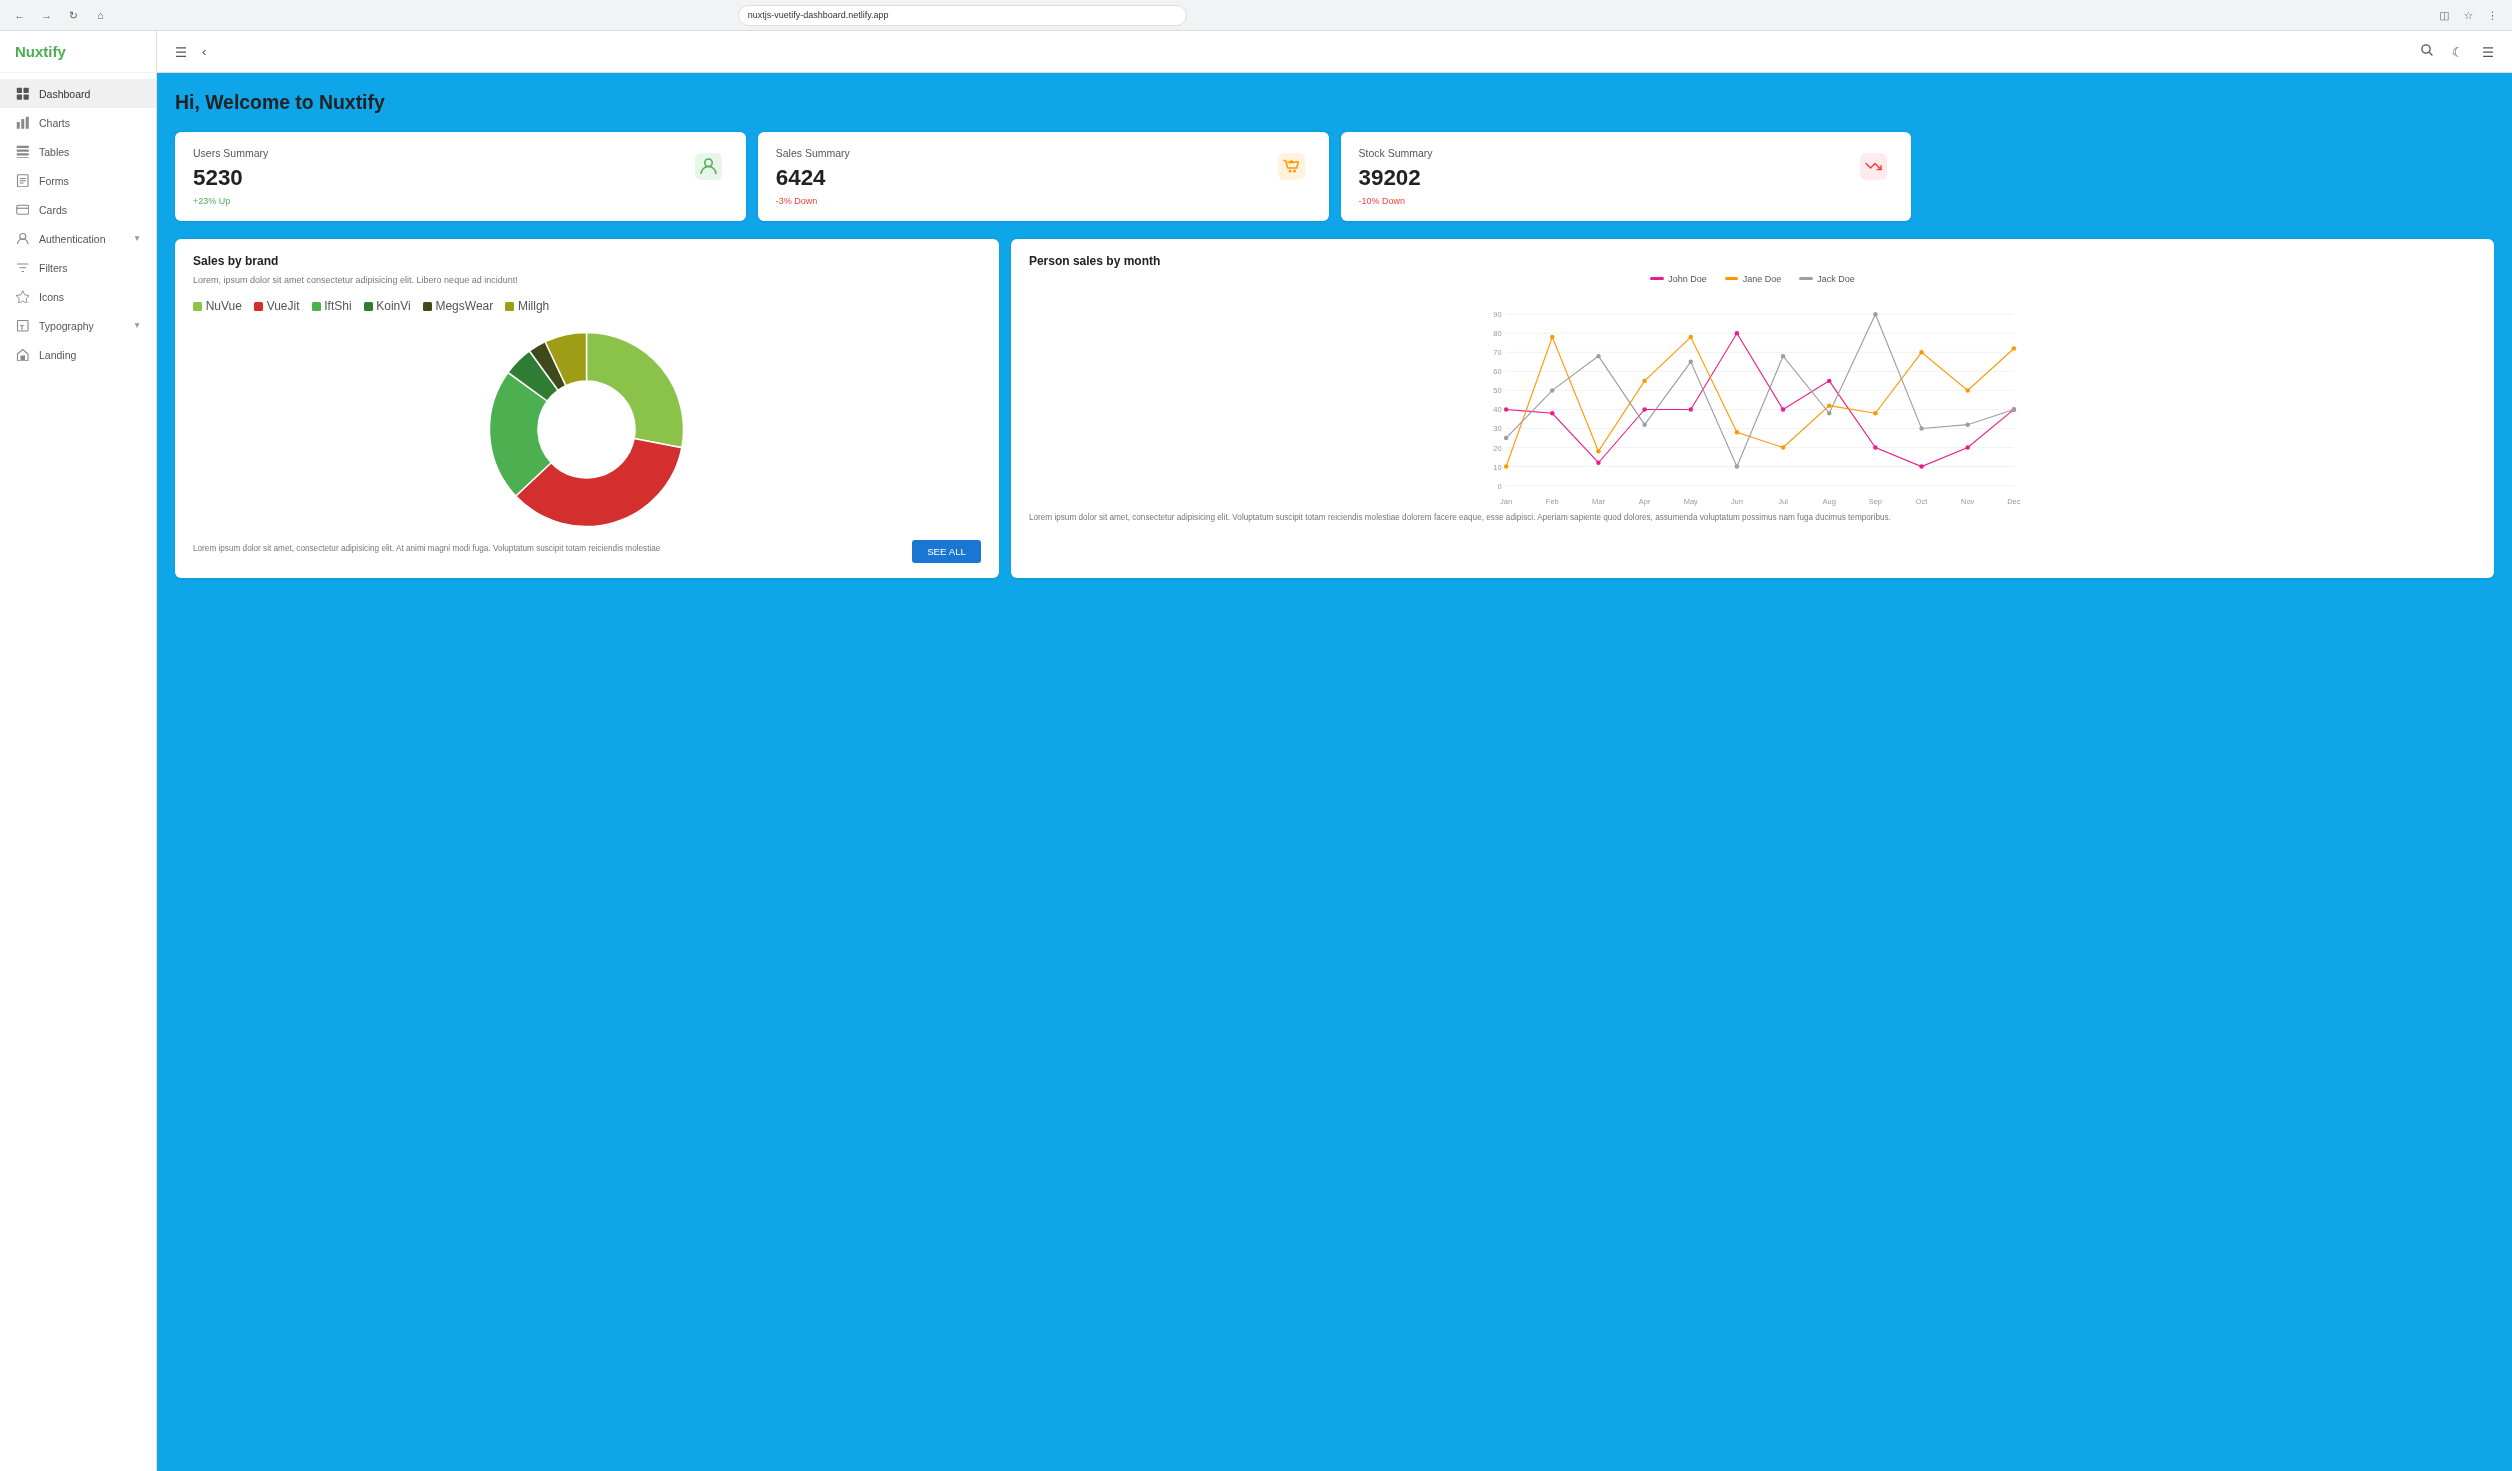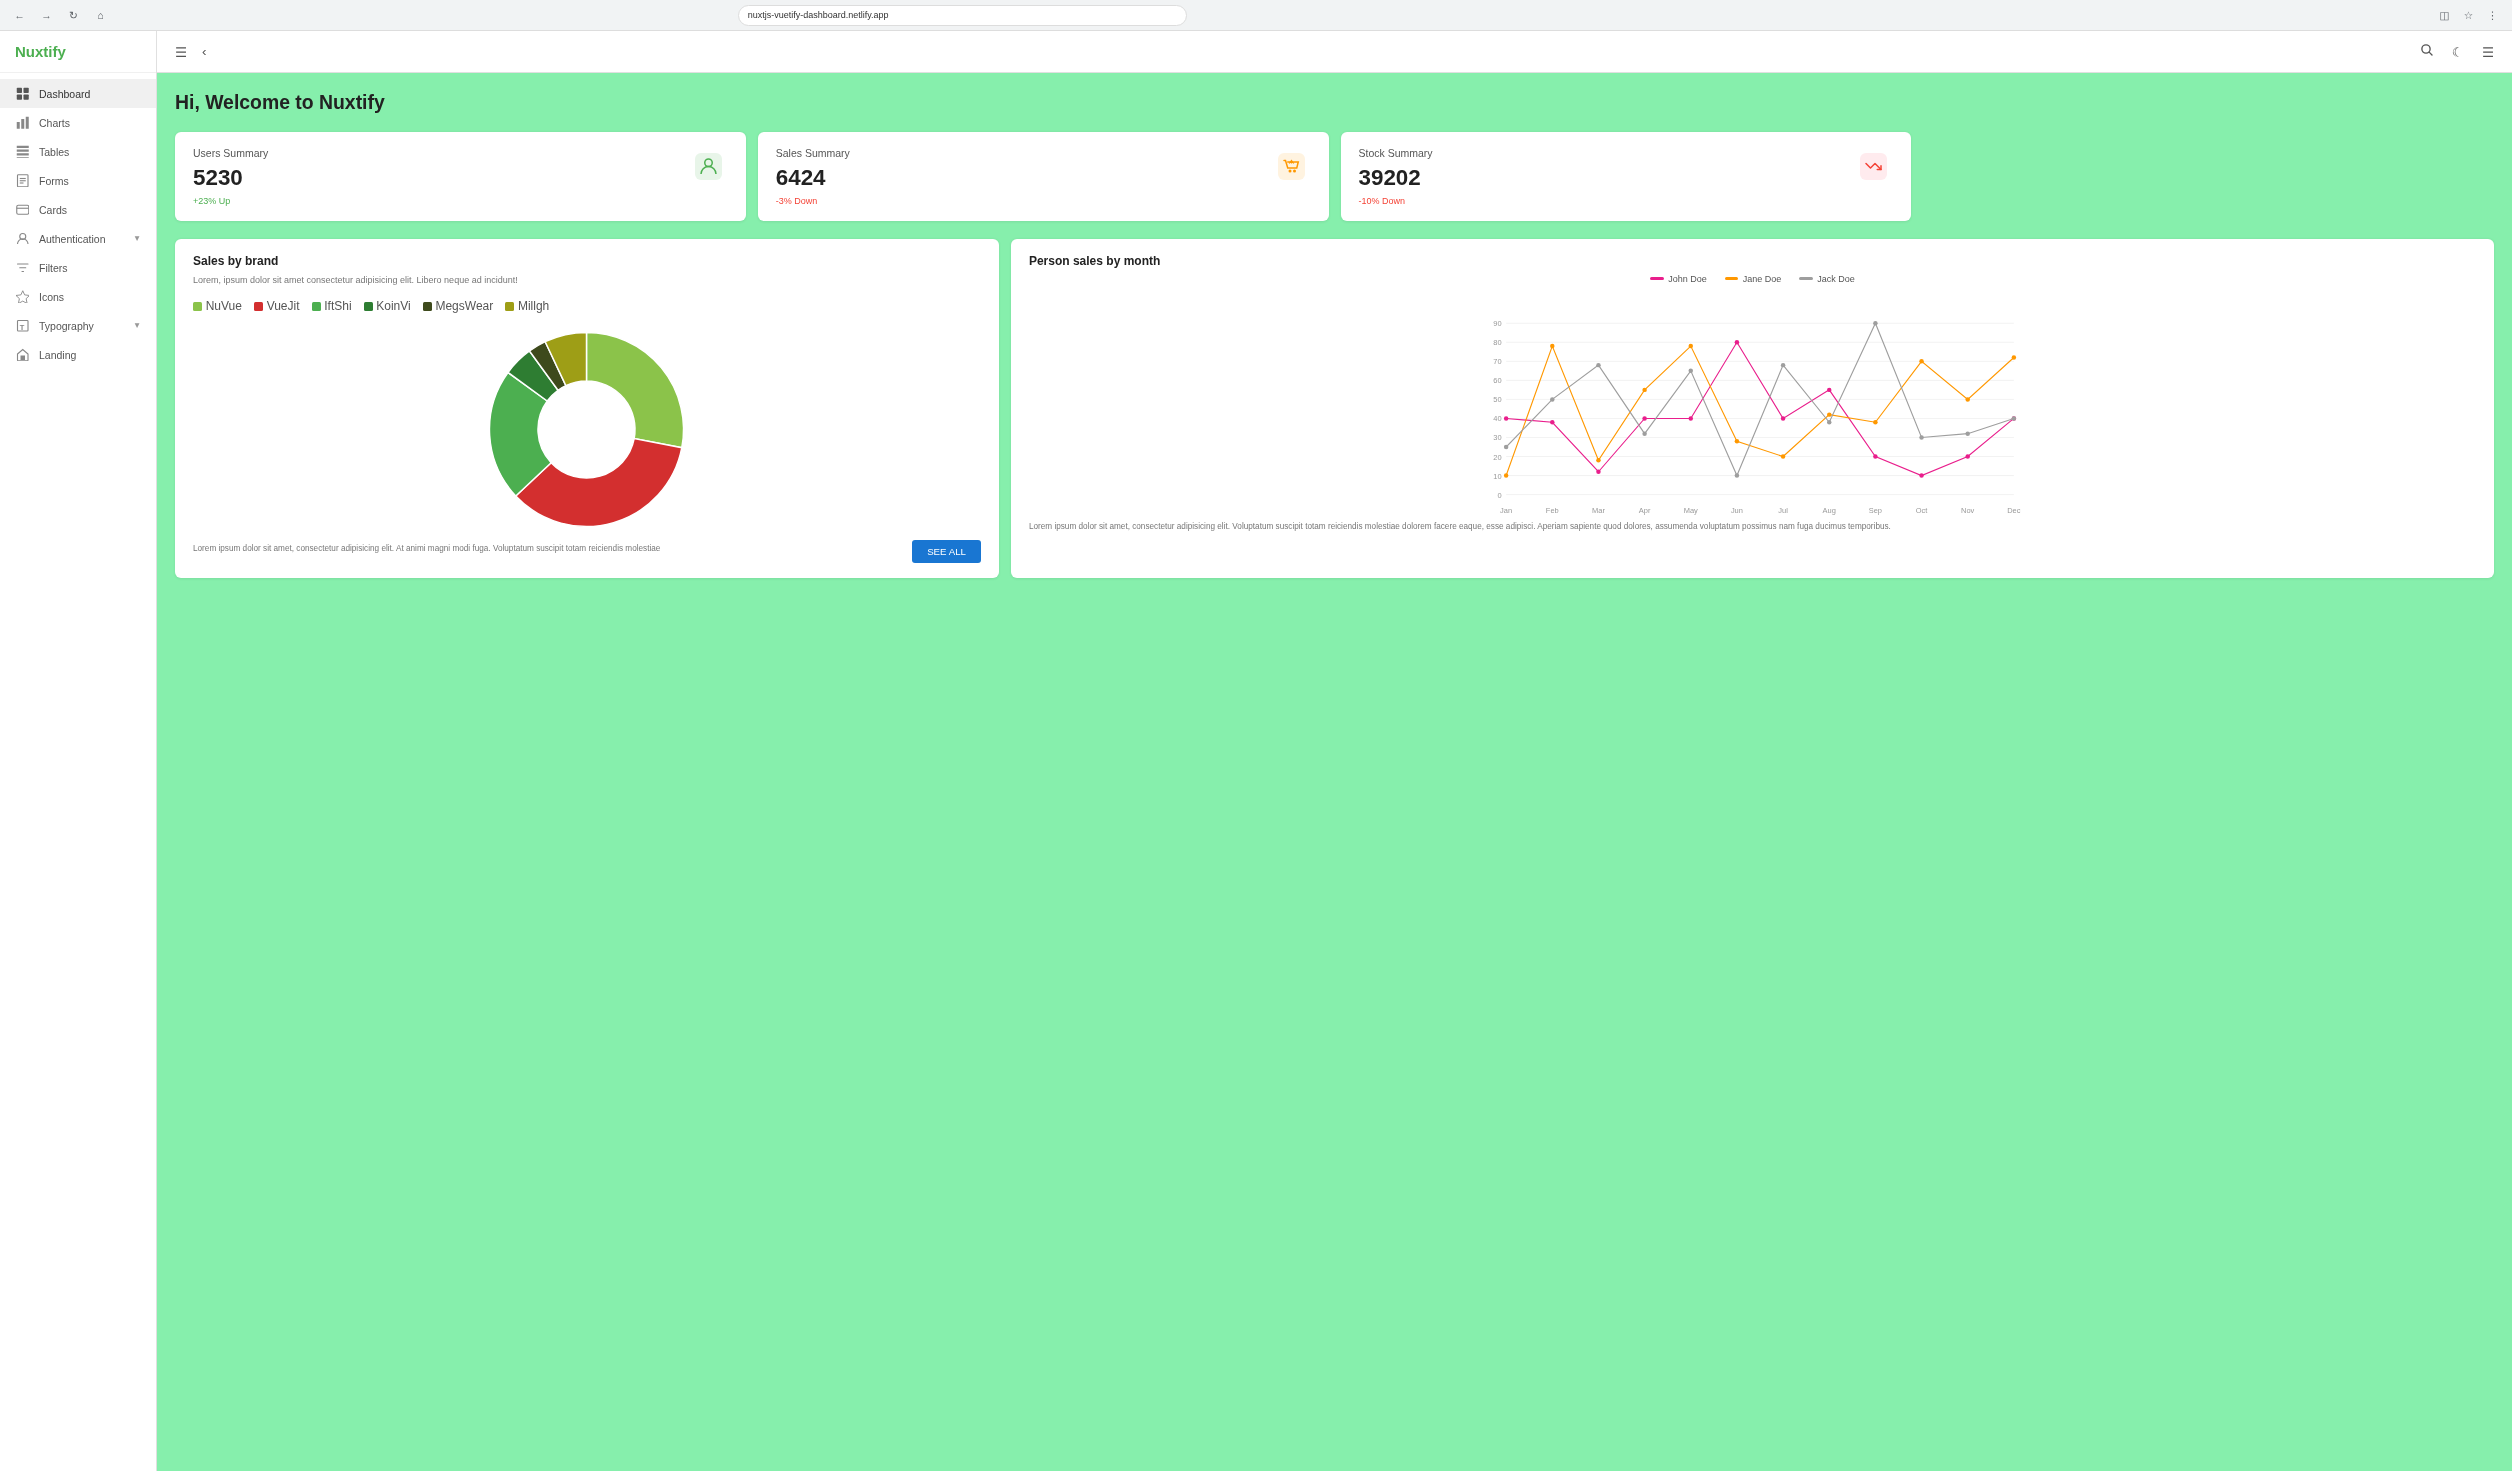--- a/index.html
+++ b/index.html
@@ -148,21 +148,21 @@
       font-size: 13.5px;
       color: #555;
       padding: 3px;
     }
 
     
     .main-content {
       flex: 1;
       overflow-y: auto;
       padding: 18px;
-      background: #86efac;
+      background: #0ea5e9;
     }
 
     .page-title {
       font-size: 19.4px;
       font-weight: 700;
       color: #222;
       margin-bottom: 18px;
     }
 
     
@@ -258,21 +258,20 @@
       display: flex;
       justify-content: center;
       margin: 6px 0;
     }
 
     
     .line-legend {
       display: flex;
       gap: 18px;
       justify-content: center;
-      margin-bottom: 9px;
       font-size: 9px;
       color: #555;
       align-items: flex-end;
     }
     .line-legend-item {
       display: flex;
       align-items: center;
       gap: 4.5px;
     }
     .line-legend-color {

